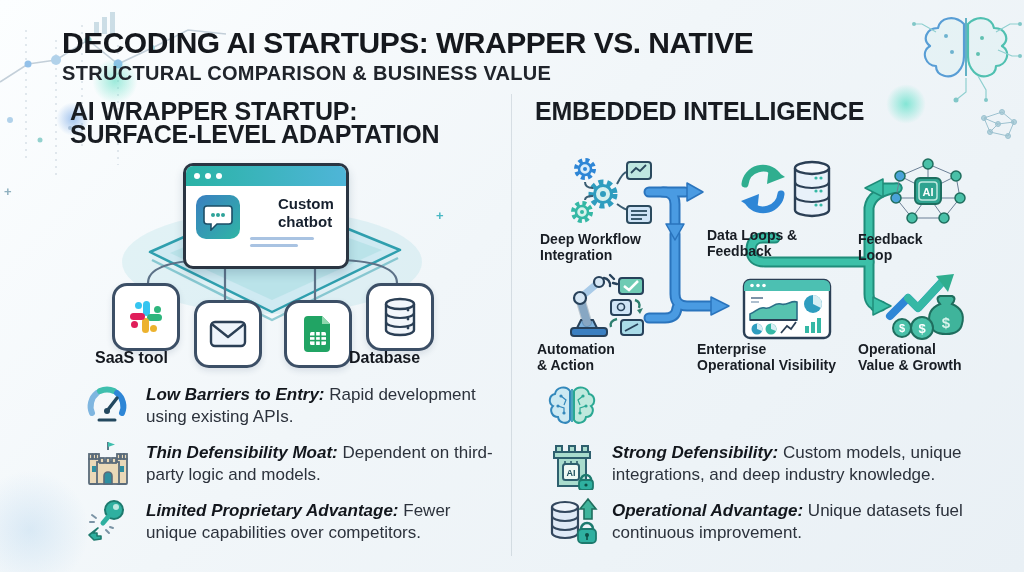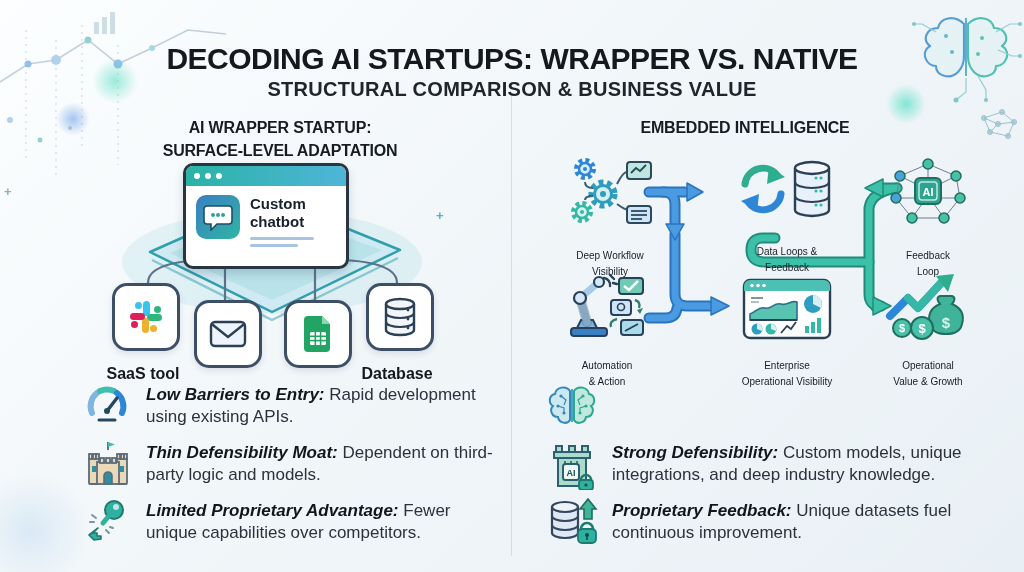--- a/index.html
+++ b/index.html
@@ -1,41 +1,41 @@
 <!DOCTYPE html>
 <html><head>
 <meta charset="utf-8">
 <style>
   html,body{margin:0;padding:0;}
   #canvas{position:relative;width:1024px;height:572px;overflow:hidden;
     font-family:"Liberation Sans",sans-serif;color:#15181d;
     background:linear-gradient(135deg,#fcfeff 0%,#f1f6f9 45%,#e9f0f5 100%);}
   .abs{position:absolute;}
-  .ctr{text-align:center;margin-top:16px;}
+  .ctr{text-align:left;}
   .title{font-size:30px;font-weight:800;letter-spacing:-0.5px;color:#15181d;}
   .subtitle{font-size:20px;font-weight:700;letter-spacing:0.3px;color:#20242b;}
-  .colhead{font-size:16px;font-weight:800;line-height:23px;color:#181c22;letter-spacing:-0.2px;}
+  .colhead{font-size:25px;font-weight:800;line-height:23px;color:#181c22;letter-spacing:-0.2px;}
   .divider{width:1px;background:rgba(90,110,130,0.18);}
   .glow{border-radius:50%;pointer-events:none;}
   .win{background:#fff;border:3px solid #2a3542;border-radius:10px;
        box-shadow:0 5px 10px rgba(30,60,90,0.18);overflow:hidden;}
   .winbar{height:20px;background:linear-gradient(90deg,#2ab3a6,#4fb5d8);
        display:flex;align-items:center;padding-left:8px;gap:5px;}
   .windot{width:6px;height:6px;border-radius:50%;background:#fff;}
   .winbody{display:flex;padding:9px 8px 0 10px;gap:10px;}
   .chaticon{width:44px;height:44px;border-radius:10px;
        background:linear-gradient(135deg,#3a7fc1,#2fb5a5);
        display:flex;align-items:center;justify-content:center;flex:0 0 auto;}
-  .winlabel{font-size:15px;font-weight:700;line-height:18px;color:#16202e;width:84px;}
+  .winlabel{font-size:15px;font-weight:700;line-height:18px;color:#16202e;width:84px;margin-left:28px;}
   .winline{height:3px;border-radius:2px;background:#a9c3e2;}
   .toolbox{width:62px;height:62px;background:#fff;border:3px solid #3c4f66;border-radius:15px;
        box-shadow:0 3px 6px rgba(30,60,90,0.12);
        display:flex;align-items:center;justify-content:center;}
   .toollabel{font-size:16px;font-weight:700;color:#14181f;}
-  .nodelabel{font-size:10px;font-weight:400;line-height:15.5px;color:#181d24;}
+  .nodelabel{font-size:14px;font-weight:700;line-height:15.5px;color:#181d24;}
   .bullet-text{font-size:17px;line-height:22px;color:#2c323c;}
   .bullet-text strong{color:#12161c;font-weight:700;font-style:italic;}
   .plus{font-size:13px;color:#8fb0bf;font-weight:700;}
 </style>
 </head>
 <body>
 
 <div id="canvas">
 
   <svg class="abs" style="left:0;top:0;width:280px;height:230px;opacity:.5" viewBox="0 0 280 230">
@@ -309,21 +309,21 @@
     <polyline points="66,17 71,12 75,15 81,9" fill="none" stroke="#2b4a5e" stroke-width="1.8"></polyline>
     <rect x="62" y="50" width="24" height="17" rx="3" fill="#cfe4f6" stroke="#2b4a5e" stroke-width="2"></rect>
     <g stroke="#2b4a5e" stroke-width="1.8">
         <line x1="66" y1="55" x2="82" y2="55"></line>
         <line x1="66" y1="59" x2="82" y2="59"></line>
         <line x1="66" y1="63" x2="77" y2="63"></line>
       </g>
   </svg>
   <div class="abs ctr nodelabel" style="left:540px;top:232px;width:140px">
     <div>Deep Workflow</div>
-    <div>Visibility</div>
+    <div>Integration</div>
   </div>
 
   <svg class="abs" style="left:735px;top:158px" width="104" height="66" viewBox="0 0 104 66">
     <path d="M10,26 A18,18 0 0 1 42,17" fill="none" stroke="#2fae8f" stroke-width="7" stroke-linecap="round"></path>
     <polygon points="34,8 50,19 32,26" fill="#2fae8f"></polygon>
     <path d="M46,36 A18,18 0 0 1 14,45" fill="none" stroke="#2e86d6" stroke-width="7" stroke-linecap="round"></path>
     <polygon points="22,54 6,43 24,36" fill="#2e86d6"></polygon>
     <path d="M60,10 v42 a17,6 0 0 0 34,0 v-42" fill="#e8f1fa" stroke="#2b3f55" stroke-width="2.4"></path>
     <ellipse cx="77" cy="10" rx="17" ry="6" fill="#f4f8fc" stroke="#2b3f55" stroke-width="2.4"></ellipse>
     <path d="M60,24 a17,6 0 0 0 34,0 M60,38 a17,6 0 0 0 34,0" fill="none" stroke="#2b3f55" stroke-width="2.2"></path>
@@ -500,16 +500,16 @@
       <ellipse cx="17" cy="10" rx="13" ry="5" fill="#eef3fa" stroke="#33475e" stroke-width="2.2"></ellipse>
       <path d="M4,19 a13,5 0 0 0 26,0 M4,28 a13,5 0 0 0 26,0" fill="none" stroke="#33475e" stroke-width="2"></path>
       <polygon points="40,2 48,12 44,12 44,22 36,22 36,12 32,12" fill="#3fb49b" stroke="#1f6e5e" stroke-width="1.6"></polygon>
       <path d="M33,32 a6,6 0 0 1 12,0" fill="none" stroke="#1d7a6e" stroke-width="2.5"></path>
       <rect x="30" y="32" width="18" height="14" rx="4" fill="#2fb0a0" stroke="#1d7a6e" stroke-width="1.8"></rect>
       <circle cx="39" cy="38" r="2" fill="#0e4f46"></circle>
         <line x1="39" y1="39" x2="39" y2="43" stroke="#0e4f46" stroke-width="1.6"></line>
     </svg>
   </div>
   <div class="abs bullet-text" style="left:612px;top:500px;width:396px">
-    <strong>Proprietary Feedback:</strong><span> Unique datasets fuel continuous improvement.</span>
+    <strong>Operational Advantage:</strong><span> Unique datasets fuel continuous improvement.</span>
   </div>
 
 </div>
 
 </body></html>

